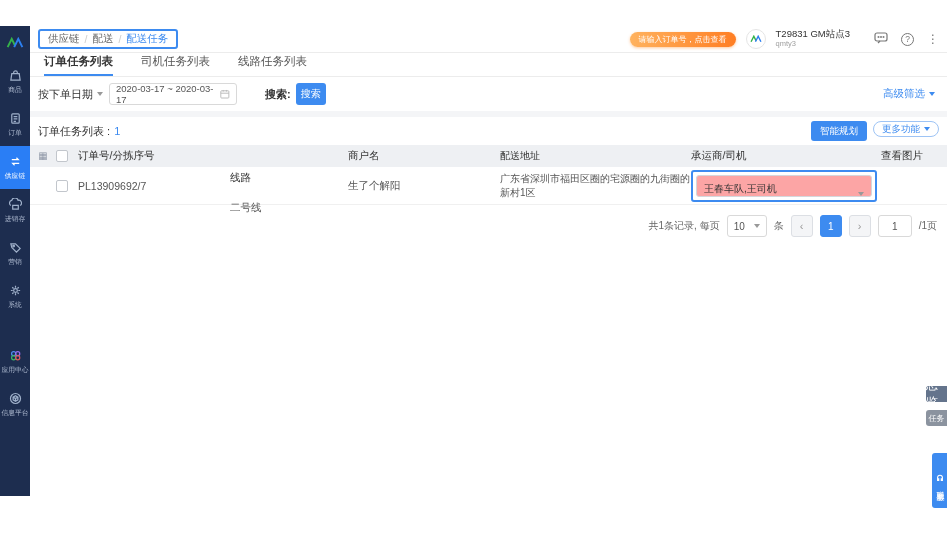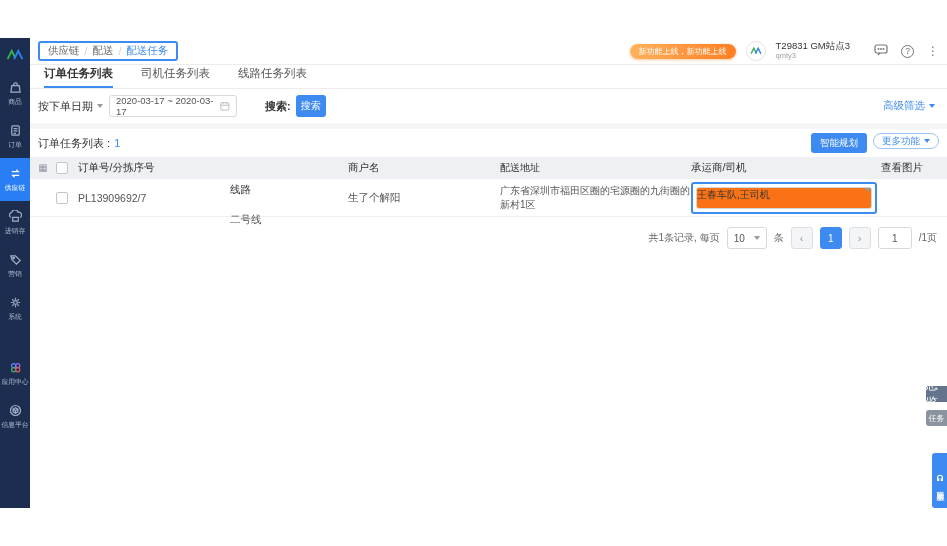--- a/index.html
+++ b/index.html
@@ -1,21 +1,21 @@
 <!DOCTYPE html>
 <html><head>
 <meta charset="utf-8">
 <style>
   * { margin:0; padding:0; box-sizing:border-box; }
   html,body { background:#fff; }
   body { font-family:"Liberation Sans","DejaVu Sans",sans-serif; color:#333; }
   .screen { position:relative; width:947px; height:546px; background:#fff; overflow:hidden; }
 
   
-  .app { position:absolute; left:0; top:38px; width:947px; height:470px; }
+  .app { position:absolute; left:0; top:26px; width:947px; height:470px; }
   .sidebar { position:absolute; left:0; top:0; width:30px; height:470px; background:#1d2d4f; display:flex; flex-direction:column; align-items:center; overflow:visible; }
   .side-logo { width:30px; height:34px; display:flex; align-items:center; justify-content:center; }
   .side-item { position:relative; width:30px; height:43px; display:flex; flex-direction:column; align-items:center; justify-content:center; gap:2px; color:#9fb0ca; cursor:pointer; }
   .side-item .lbl { font-size:8px; transform:scale(.85); white-space:nowrap; color:#aebad0; }
   .side-item svg { width:13px; height:13px; stroke:#9fb0ca; fill:none; stroke-width:1.3; }
   .side-item.active { background:#2a7ef5; }
   .side-item.active .lbl { color:#fff; }
   .side-item.active svg { stroke:#fff; }
   .side-item.active::after { content:""; position:absolute; right:-4px; top:50%; margin-top:-4px; border-left:4px solid #2a7ef5; border-top:4px solid transparent; border-bottom:4px solid transparent; }
   .side-gap { height:22px; }
@@ -75,21 +75,21 @@
   .c-check { width:22px; display:flex; justify-content:flex-start; }
   .c-order { width:152px; }
   .c-route { width:118px;margin-top:44px; }
   .c-merchant { width:152px; }
   .c-address { width:191px; font-size:10px; }
   .c-carrier { width:190px; }
   .c-images { flex:1; }
   .grid-ic { color:#8a93a3; font-size:10px; cursor:pointer; line-height:1; }
   .checkbox { width:12px; height:12px; border:1px solid #c2c6cc; border-radius:2px; background:#fff; cursor:pointer; }
   .dd-highlight { border:2px solid #3d8bf0; border-radius:3px; padding:3px; width:186px; }
-  .dd-select { height:22px; border:1px solid #d4d7dc; border-radius:3px; display:flex; align-items:flex-start; padding:0 0; font-size:10px; color:#333; cursor:pointer; background:#f97316; }
+  .dd-select { height:22px; border:1px solid #d4d7dc; border-radius:3px; display:flex; align-items:flex-end; padding:0 7px; font-size:10px; color:#333; cursor:pointer; background:#fca5a5; }
   .dd-select .caret { margin-left:auto; }
 
   
   .pager { display:flex; align-items:center; justify-content:flex-end; gap:7px; padding:10px 10px 0 0; font-size:10px; color:#666; }
   .psize { width:40px; height:22px; border:1px solid #d9d9d9; border-radius:3px; display:flex; align-items:center; padding:0 6px; gap:4px; cursor:pointer; color:#555; }
   .psize .caret { margin-left:auto; }
   .pbtn { width:22px; height:22px; border:1px solid #dcdfe4; border-radius:3px; background:#f4f5f7; color:#999; display:flex; align-items:center; justify-content:center; font-size:11px; cursor:pointer; }
   .pbtn.cur { background:#3d8bf0; border-color:#3d8bf0; color:#fff; font-size:10px; }
   .pjump { width:34px; height:22px; border:1px solid #d9d9d9; border-radius:3px; display:flex; align-items:center; justify-content:center; color:#555; cursor:text; }
 
@@ -179,21 +179,21 @@
 
       <div class="topbar">
         <div class="crumb-box">
           <span class="crumb">供应链</span>
           <span class="crumb sep">/</span>
           <span class="crumb">配送</span>
           <span class="crumb sep">/</span>
           <span class="crumb current">配送任务</span>
         </div>
         <div class="topbar-right">
-          <div class="promo">新功能上线，新功能上线</div>
+          <div class="promo">请输入订单号，点击查看</div>
           <div class="avatar">
             <svg width="12" height="8" viewBox="0 0 22 14">
               <path d="M2 12 L7 2 L11 10" stroke="#35b24a" stroke-width="2.6" fill="none"></path>
               <path d="M10 12 L15 2 L20 12" stroke="#2c7ff0" stroke-width="2.6" fill="none"></path>
             </svg>
           </div>
           <div class="userblock">
             <span class="user-name">T29831 GM站点3</span>
             <span class="user-sub">qmty3</span>
           </div>

